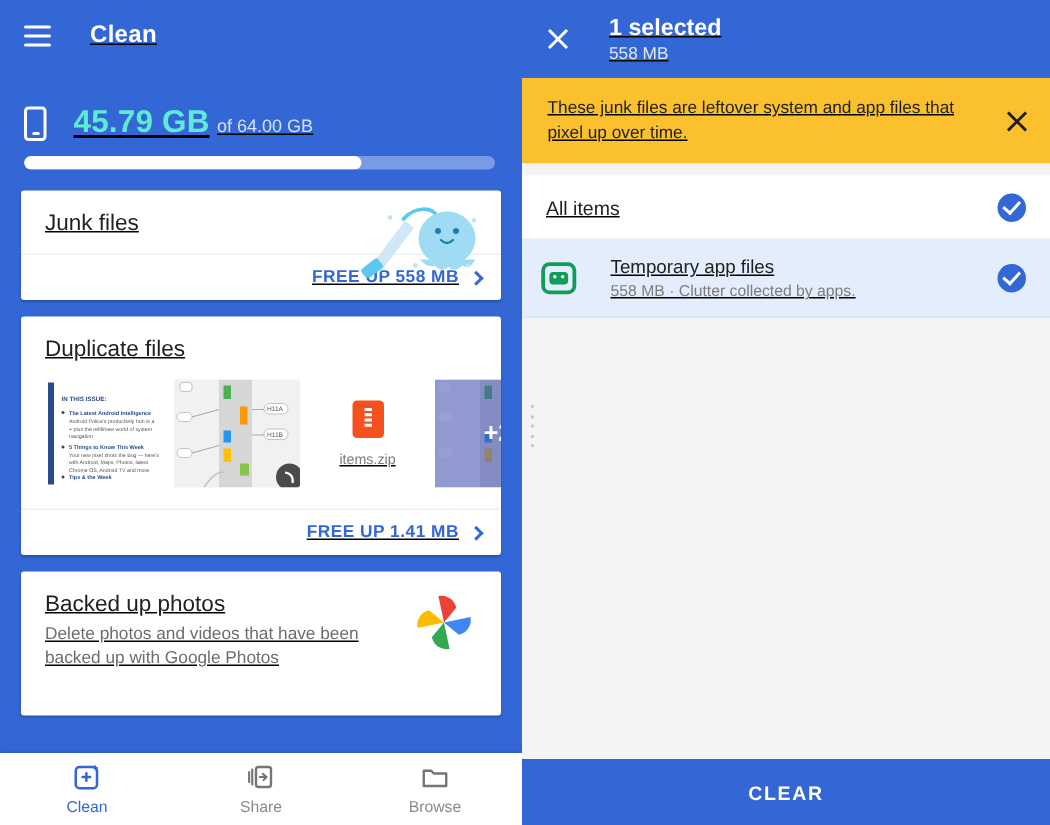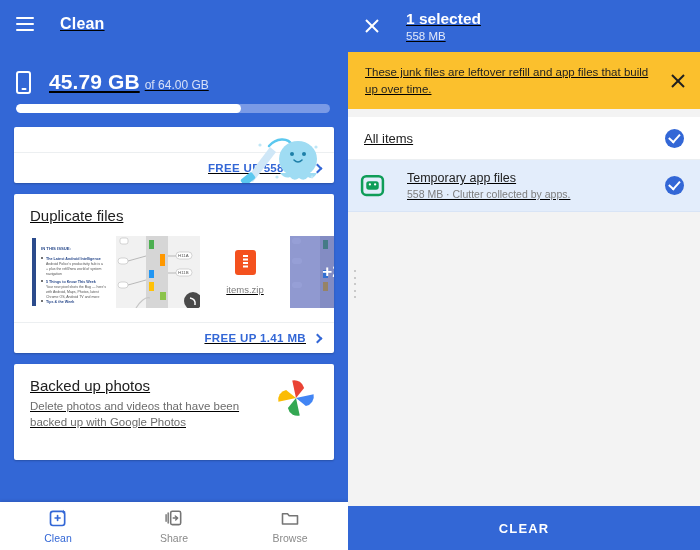--- a/index.html
+++ b/index.html
@@ -33,21 +33,21 @@
   .storage-row { display: flex; align-items: center; }
   .phone-icon {
     width: 15px; height: 23px; border: 2px solid #ffffff; border-radius: 3px;
     position: relative; flex: none;
   }
   .phone-icon:after {
     content:""; position: absolute; bottom: 2px; left: 50%; transform: translateX(-50%);
     width: 5px; height: 1.5px; background:#fff; border-radius: 1px;
   }
   .storage-text { margin-left: 18px; display: flex; align-items: baseline; }
-  .storage-used { color: #ffffff; font-size: 21px; font-weight: bold; letter-spacing: .1px; }
+  .storage-used { color: #5eead4; font-size: 21px; font-weight: bold; letter-spacing: .1px; }
   .storage-total { color: #d6e0f7; font-size: 12px; margin-left: 5px; }
   .bar-track {
     margin: 10px 0 0 0; height: 9px; border-radius: 5px;
     background: #7a9ae6; overflow: hidden; width: 100%;
   }
   .bar-fill { height: 100%; border-radius: 5px; background: #ffffff; }
 
   .cards { padding: 0 14px; }
   .card {
     background: #fff; border-radius: 2px; margin-bottom: 11px;
@@ -188,20 +188,21 @@
       </div>
       <div class="bar-track">
         <div class="bar-fill" id="bar-fill" style="width: 71.5%;"></div>
       </div>
     </div>
 
     <div class="cards">
 
       <div class="card">
         <div class="card-body">
+          <div class="card-title">Junk files</div>
           <svg class="junk-art" viewBox="0 0 86 52">
             <path d="M10 46 L34 14 L40 19 L17 49 Z" fill="#cfe7f7"></path>
             <path d="M33 13 C40 5 52 4 56 12" stroke="#5bc8ef" stroke-width="2.5" fill="none" stroke-linecap="round"></path>
             <rect x="5" y="42" width="14" height="8" rx="2" transform="rotate(-38 12 46)" fill="#5bc8ef"></rect>
             <ellipse cx="62" cy="26" rx="19" ry="18" fill="#9fdcf3"></ellipse>
             <path d="M44 40 q5 6 10 4 q4 5 9 1 q5 4 9 -1 q5 3 9 -4 z" fill="#9fdcf3"></path>
             <circle cx="56" cy="21" r="2" fill="#1e7fa8"></circle>
             <circle cx="68" cy="21" r="2" fill="#1e7fa8"></circle>
             <path d="M58 27 q4 4 8 0" stroke="#1e7fa8" stroke-width="1.6" fill="none" stroke-linecap="round"></path>
             <circle cx="24" cy="12" r="1.6" fill="#bfe6f6"></circle>
@@ -355,21 +356,21 @@
 
     <div class="sel-bar">
       <div class="x-icon"></div>
       <div class="sel-text">
         <div class="sel-count">1 selected</div>
         <div class="sel-size">558 MB</div>
       </div>
     </div>
 
     <div class="banner">
-      <div class="banner-text">These junk files are leftover refill and app files that build up over time.</div>
+      <div class="banner-text">These junk files are leftover system and app files that pixel up over time.</div>
       <div class="x-dark"></div>
     </div>
 
     <div style="height:8px;background:#f3f3f3;"></div>
 
     <div class="list-row">
       <span class="row-title">All items</span>
       <span class="check"></span>
     </div>
 

